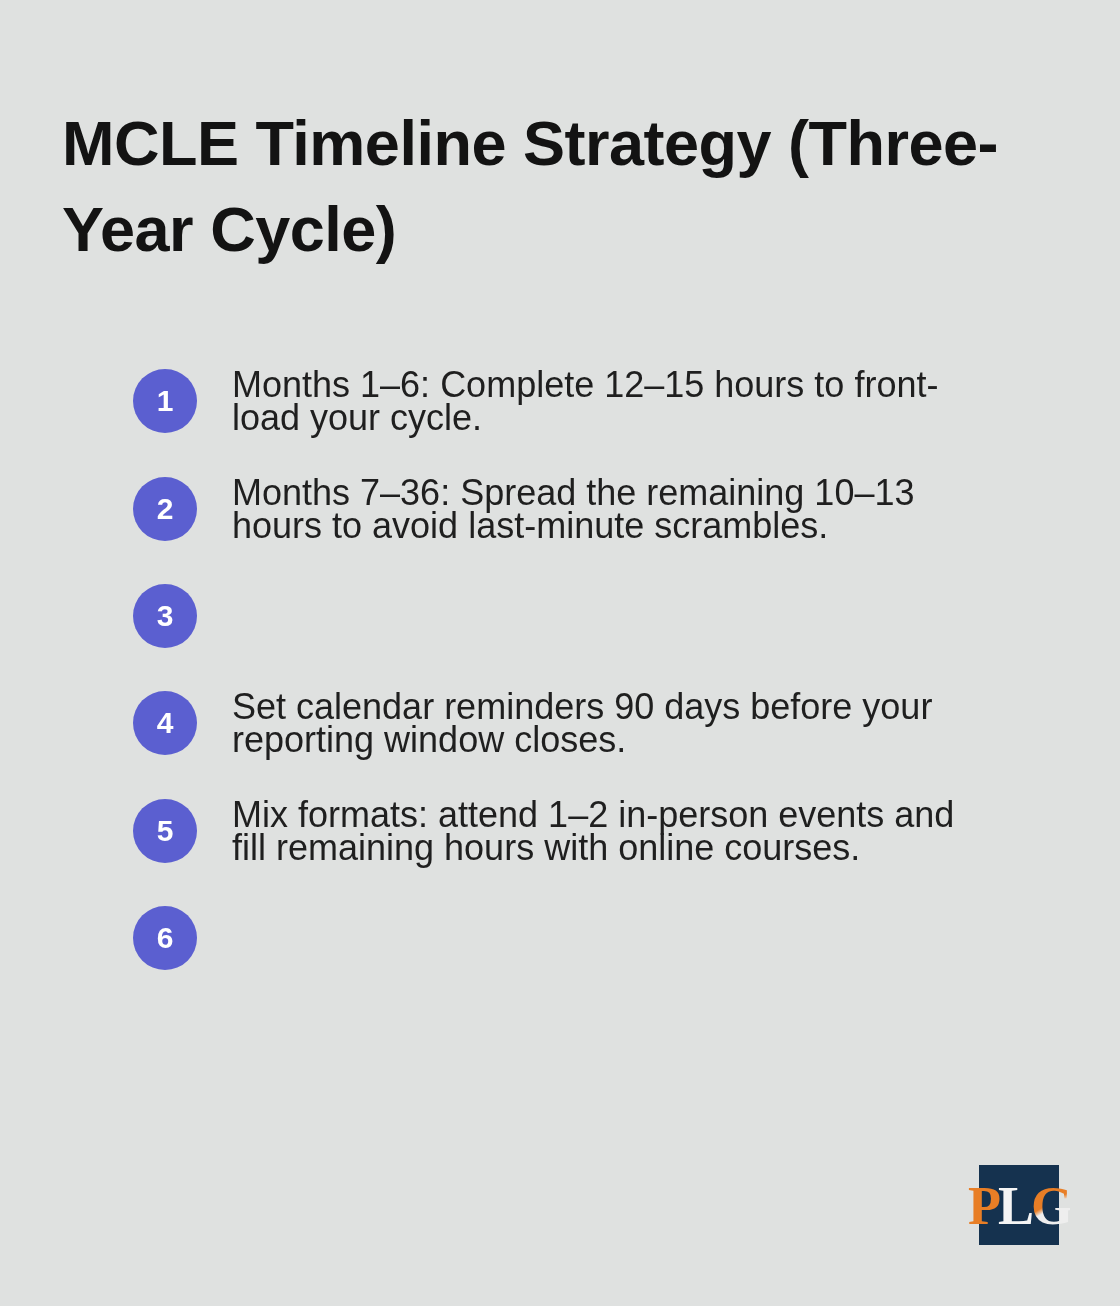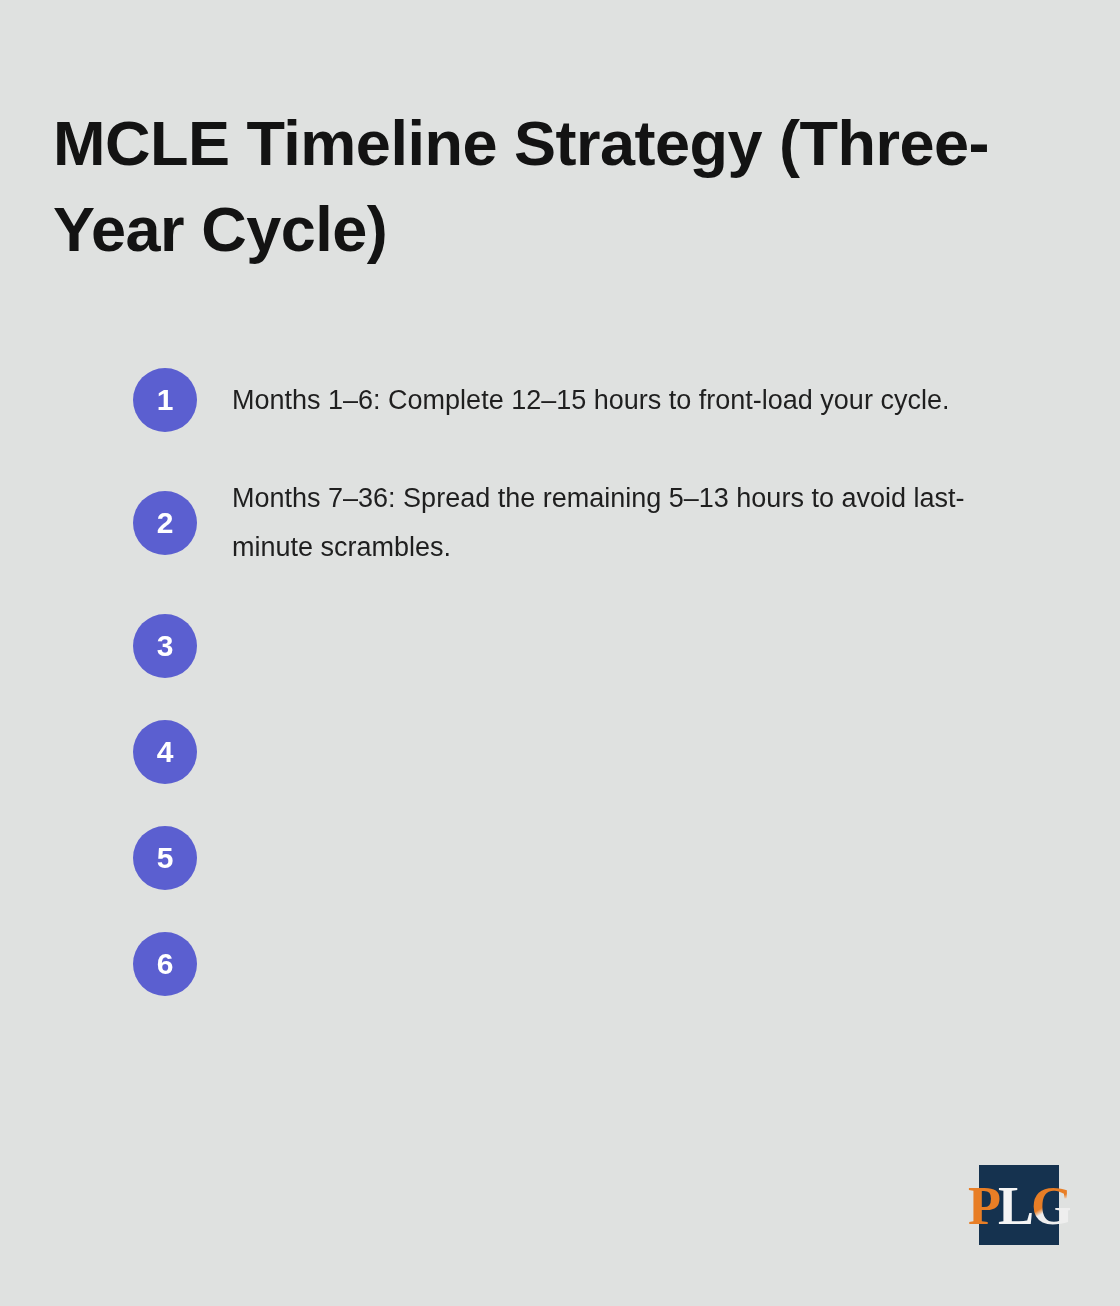--- a/index.html
+++ b/index.html
@@ -11,21 +11,21 @@
     height: 1306px;
     position: relative;
     background: #dfe1e0;
     font-family: "Liberation Sans", sans-serif;
     overflow: hidden;
   }
 
   
   .title {
     position: absolute;
-    left: 53px;
+    left: 62px;
     top: 100px;
     width: 1010px;
     margin: 0;
     font-size: 63px;
     line-height: 86px;
     font-weight: bold;
     color: #131313;
     letter-spacing: -0.5px;
   }
 
@@ -51,22 +51,22 @@
     background: #5b5fd0;
     color: #ffffff;
     font-size: 30px;
     font-weight: bold;
     display: flex;
     align-items: center;
     justify-content: center;
   }
   .step-text {
     width: 750px;
-    font-size: 27px;
-    line-height: 49px;
+    font-size: 36px;
+    line-height: 33px;
     color: #1f1f1f;
   }
 
   
   .logo {
     position: absolute;
     left: 979px;
     top: 1165px;
     width: 80px;
     height: 80px;
@@ -98,33 +98,35 @@
 
 <div class="steps">
 
   <div class="step-row">
     <div class="step-badge">1</div>
     <div class="step-text">Months 1–6: Complete 12–15 hours to front-load your cycle.</div>
   </div>
 
   <div class="step-row">
     <div class="step-badge">2</div>
-    <div class="step-text">Months 7–36: Spread the remaining 5–13 hours to avoid last-minute scrambles.</div>
+    <div class="step-text">Months 7–36: Spread the remaining 10–13 hours to avoid last-minute scrambles.</div>
   </div>
 
   <div class="step-row">
     <div class="step-badge">3</div>
   </div>
 
   <div class="step-row">
     <div class="step-badge">4</div>
+    <div class="step-text">Set calendar reminders 90 days before your reporting window closes.</div>
   </div>
 
   <div class="step-row">
     <div class="step-badge">5</div>
+    <div class="step-text">Mix formats: attend 1–2 in-person events and fill remaining hours with online courses.</div>
   </div>
 
   <div class="step-row">
     <div class="step-badge">6</div>
   </div>
 
 </div>
 
 <div class="logo">
   <span class="logo-letter-p">P</span>

